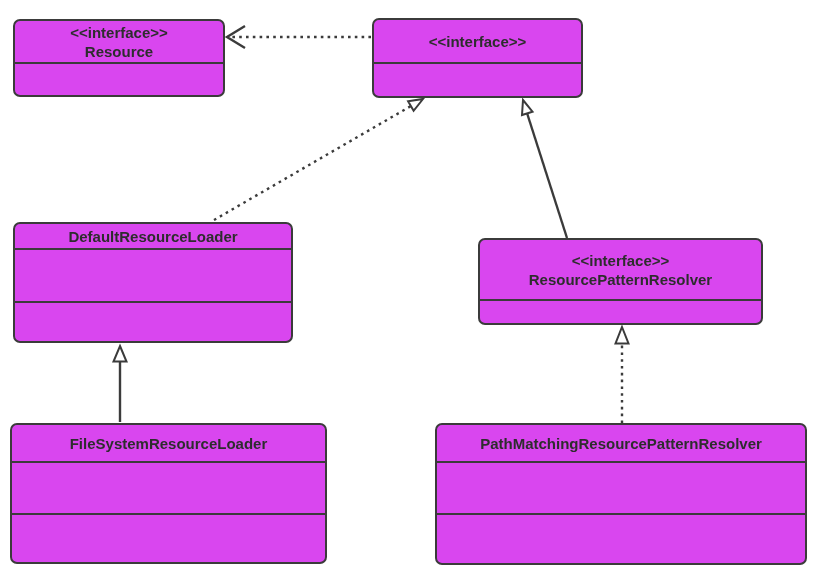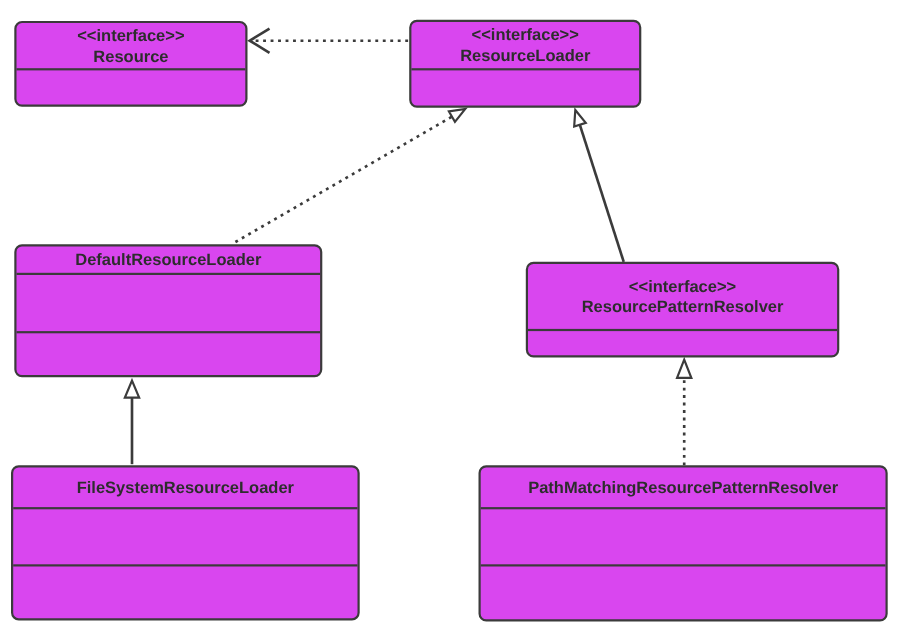--- a/index.html
+++ b/index.html
@@ -78,21 +78,20 @@
     <div class="sec" style="height:41px;">
       <div class="stereotype">&lt;&lt;interface&gt;&gt;</div>
       <div class="cname">Resource</div>
     </div>
     <div class="sec fill"></div>
   </div>
 
   <div class="uml-box" style="left:372px; top:18px; width:211px; height:80px;">
     <div class="sec" style="height:42px;">
       <div class="stereotype">&lt;&lt;interface&gt;&gt;</div>
-      <div class="cname">ResourceLoader</div>
     </div>
     <div class="sec fill"></div>
   </div>
 
   <div class="uml-box" style="left:13px; top:222px; width:280px; height:121px;">
     <div class="sec" style="height:24px;">
       <div class="cname">DefaultResourceLoader</div>
     </div>
     <div class="sec" style="height:53px;"></div>
     <div class="sec fill"></div>

